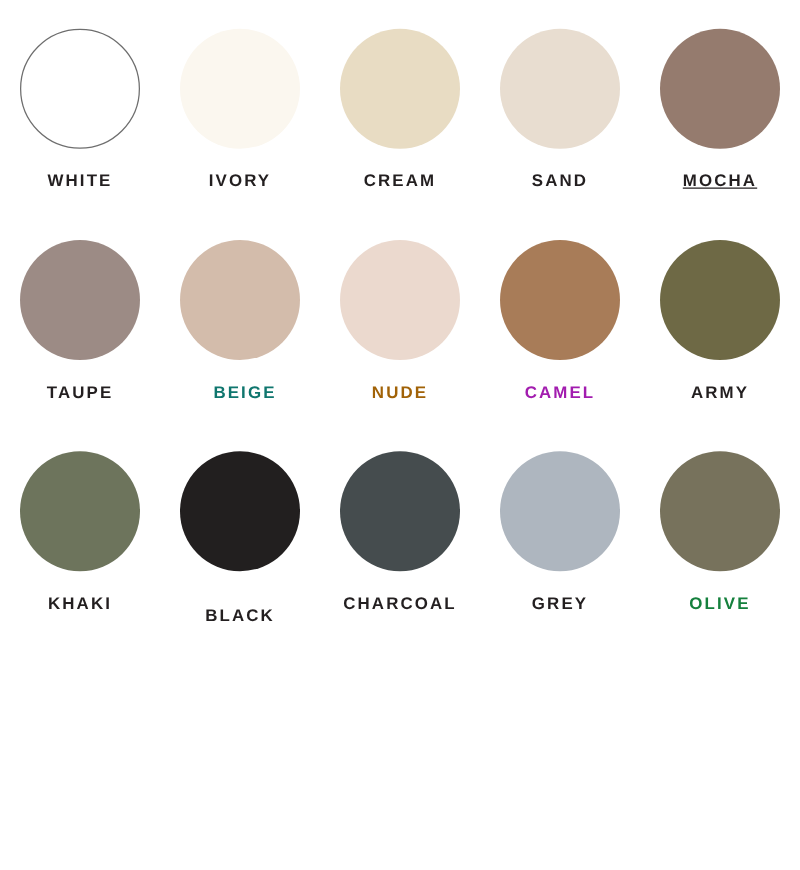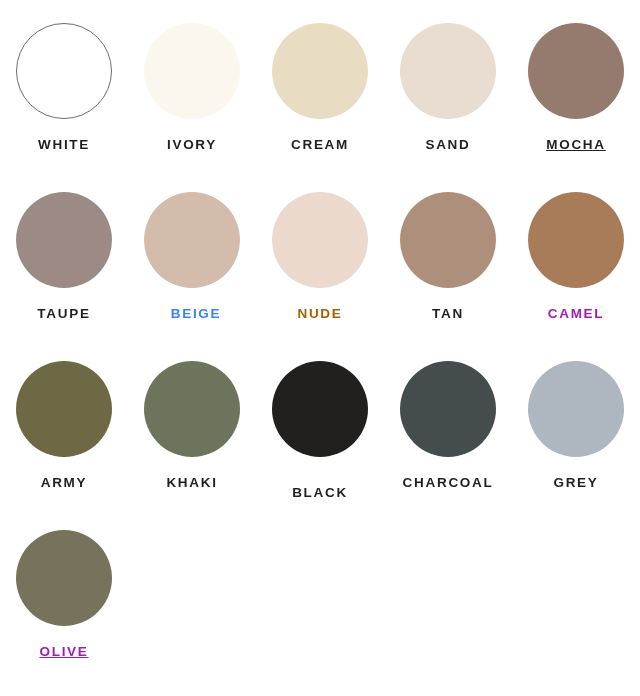--- a/index.html
+++ b/index.html
@@ -75,29 +75,25 @@
     <div class="swatch-cell">
       <div class="swatch-dot" style="background: rgb(149, 123, 110);"></div>
       <div class="swatch-label" style="color: rgb(35, 31, 32); text-decoration: underline;">MOCHA</div>
     </div>
     <div class="swatch-cell">
       <div class="swatch-dot" style="background: rgb(156, 139, 133);"></div>
       <div class="swatch-label" style="color: rgb(35, 31, 32);">TAUPE</div>
     </div>
     <div class="swatch-cell">
       <div class="swatch-dot" style="background: rgb(211, 188, 171);"></div>
-      <div class="swatch-label" style="color: #3b82f6; margin-left: 8px;">BEIGE</div>
+      <div class="swatch-label" style="color: #0f766e; margin-left: 8px;">BEIGE</div>
     </div>
     <div class="swatch-cell">
       <div class="swatch-dot" style="background: rgb(235, 217, 206);"></div>
       <div class="swatch-label" style="color: #a16207;">NUDE</div>
-    </div>
-    <div class="swatch-cell">
-      <div class="swatch-dot" style="background: rgb(174, 143, 124);"></div>
-      <div class="swatch-label" style="color: rgb(35, 31, 32);">TAN</div>
     </div>
     <div class="swatch-cell">
       <div class="swatch-dot" style="background: rgb(168, 124, 88);"></div>
       <div class="swatch-label" style="color: #a21caf;">CAMEL</div>
     </div>
     <div class="swatch-cell">
       <div class="swatch-dot" style="background: rgb(110, 105, 69);"></div>
       <div class="swatch-label" style="color: rgb(35, 31, 32);">ARMY</div>
     </div>
     <div class="swatch-cell">
@@ -111,15 +107,15 @@
     <div class="swatch-cell">
       <div class="swatch-dot" style="background: rgb(69, 76, 78);"></div>
       <div class="swatch-label" style="color: rgb(35, 31, 32);">CHARCOAL</div>
     </div>
     <div class="swatch-cell">
       <div class="swatch-dot" style="background: rgb(174, 182, 191);"></div>
       <div class="swatch-label" style="color: rgb(35, 31, 32);">GREY</div>
     </div>
     <div class="swatch-cell">
       <div class="swatch-dot" style="background: rgb(119, 114, 92);"></div>
-      <div class="swatch-label" style="color: #a21caf; text-decoration: underline;">OLIVE</div>
+      <div class="swatch-label" style="color: #15803d;">OLIVE</div>
     </div>
   </div>
 
 </body></html>

